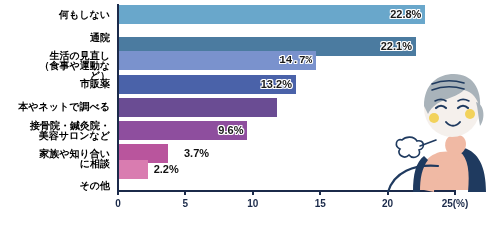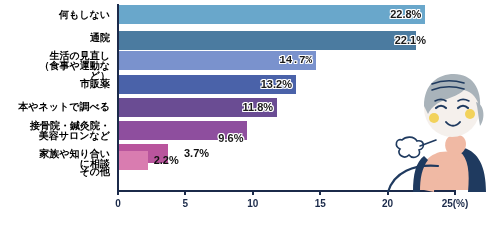--- a/index.html
+++ b/index.html
@@ -90,53 +90,52 @@
   <div class="labels">
       <div class="lbl" style="top: 5.5px;">何もしない</div>
       <div class="lbl" style="top: 28.7px;">通院</div>
       <div class="lbl" style="top: 46.9px; margin-left: 33px;">生活の見直し
 （食事や運動など）</div>
       <div class="lbl" style="top: 75.1px;">市販薬</div>
       <div class="lbl" style="top: 116.5px;">接骨院・鍼灸院・
 美容サロンなど</div>
       <div class="lbl" style="top: 98.3px;">本やネットで調べる</div>
       <div class="lbl" style="top: 144.7px; padding-left: 34px;">家族や知り合いに相談</div>
-      <div class="lbl" style="top: 163px; font-family: Liberation Serif, serif;">その他</div>
+      <div class="lbl" style="top: 177px; font-family: Liberation Serif, serif;">その他</div>
     </div>
 
   <div class="plot">
       <div class="row" style="top: 1px; width: 100%;">
         <div class="bar" style="width: 307.344px; background: rgb(105, 167, 203);"></div>
         <div class="val inside" style="right: 33.656px; top: 0px;">22.8%</div>
       </div>
-      <div class="row" style="top: 27px; width: 100%; padding-left: 14px;">
+      <div class="row" style="top: 33px; width: 100%;">
         <div class="bar" style="width: 297.908px; background: rgb(75, 123, 160);"></div>
         <div class="val inside" style="right: 43.092px; top: 0px;">22.1%</div>
       </div>
       <div class="row" style="top: 47.4px; width: 100%;">
         <div class="bar" style="width: 198.156px; background: rgb(122, 146, 205);"></div>
         <div class="val inside" style="right: 142.844px; top: 0px; font-family: Liberation Mono, monospace;">14.7%</div>
       </div>
       <div class="row" style="top: 70.6px; width: 100%; text-decoration: underline;">
         <div class="bar" style="width: 177.936px; background: rgb(74, 98, 169);"></div>
         <div class="val inside" style="right: 163.064px; top: 0px;">13.2%</div>
       </div>
       <div class="row" style="top: 93.8px; width: 100%;">
         <div class="bar" style="width: 159.064px; background: rgb(106, 76, 147);"></div>
-        <div class="val inside" style="right: 181.936px; top: 0px;">11.8%</div>
       </div>
       <div class="row" style="top: 117px; width: 100%;">
         <div class="bar" style="width: 129.408px; background: rgb(142, 78, 158);"></div>
-        <div class="val inside" style="right: 211.592px; top: 8px;">9.6%</div>
+        <div class="val inside" style="right: 211.592px; top: 0px;">9.6%</div>
       </div>
       <div class="row" style="top: 140.2px; width: 100%;">
         <div class="bar" style="width: 49.876px; background: rgb(185, 85, 157);"></div>
         <div class="val" style="left: 39px; top: 0px; margin-left: 27px;">3.7%</div>
       </div>
-      <div class="row" style="top: 147px; width: 100%; text-align: center;">
+      <div class="row" style="top: 156px; width: 100%; text-align: center;">
         <div class="bar" style="width: 29.656px; background: rgb(217, 124, 176);"></div>
         <div class="val" style="left: 35.656px; top: 0px;">2.2%</div>
       </div>
     </div>
 
   <div class="axis-vline"></div>
   <div class="axis-line"></div>
   <div id="tick-group">
       <div class="tick" style="left: 117px;"></div>
       <div class="tick-lbl" style="left: 118px;">0</div>

